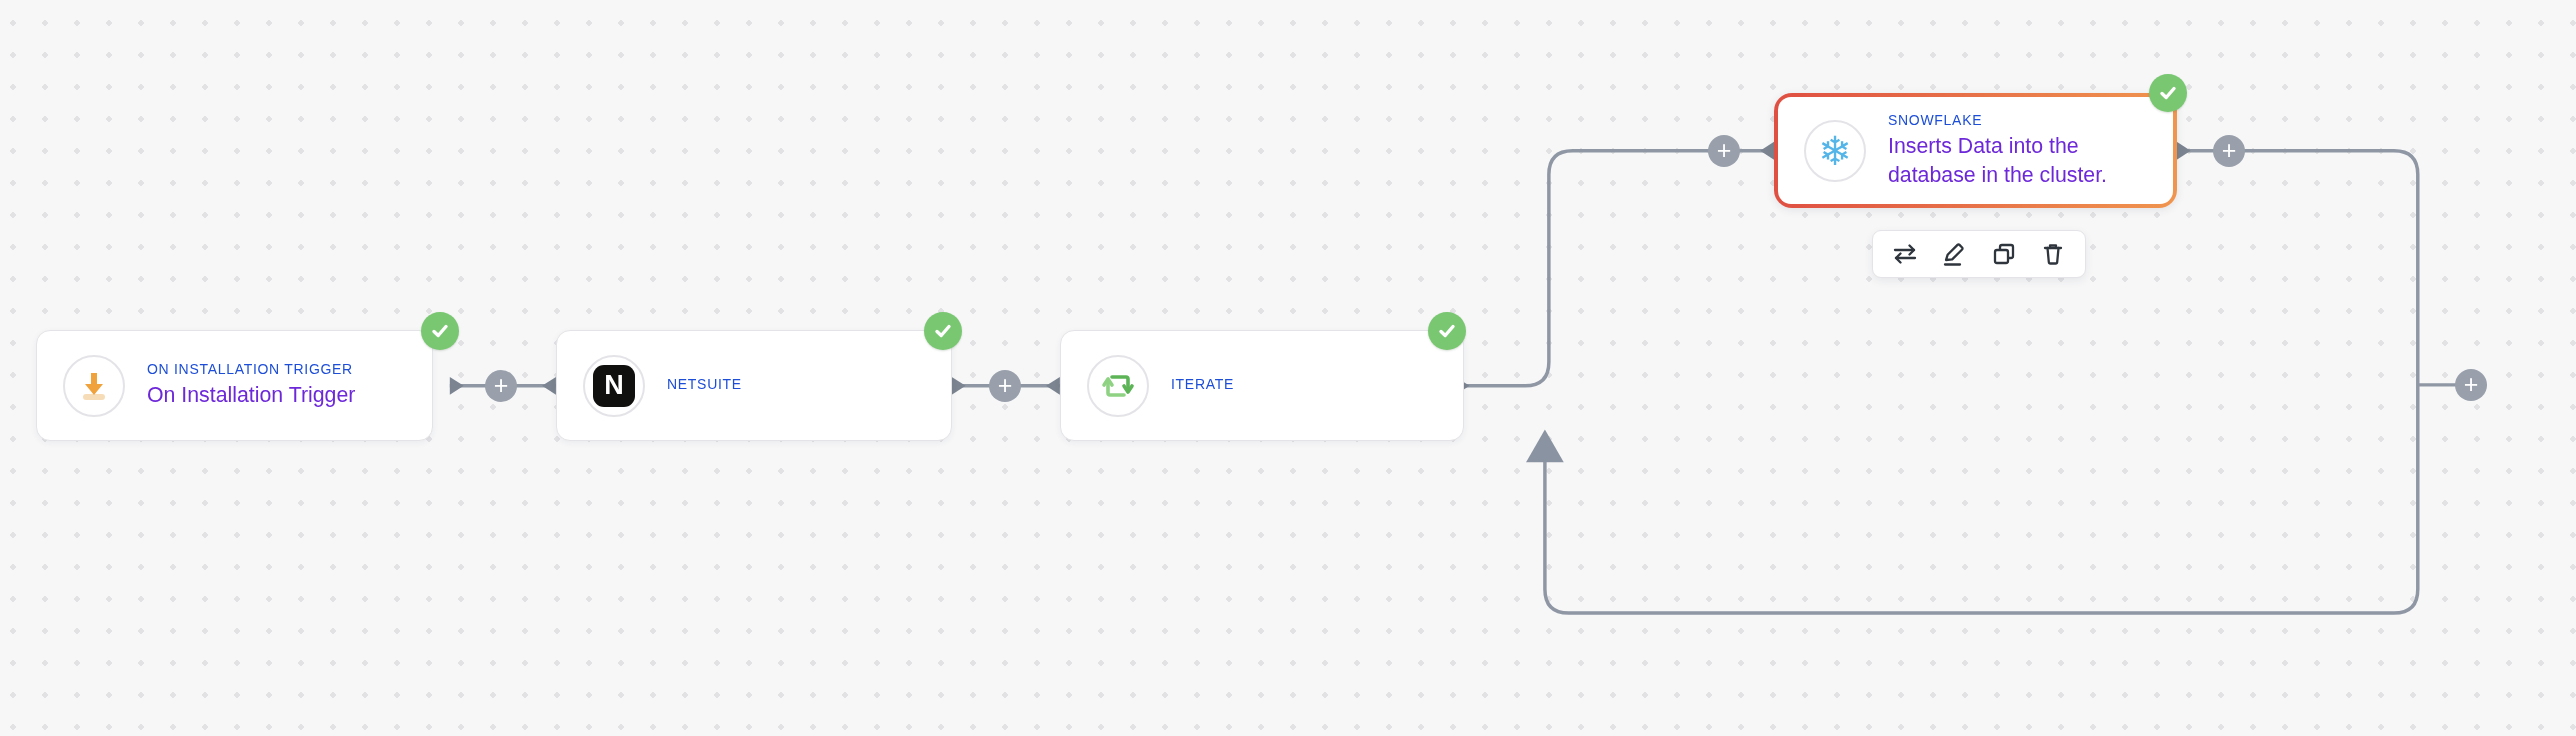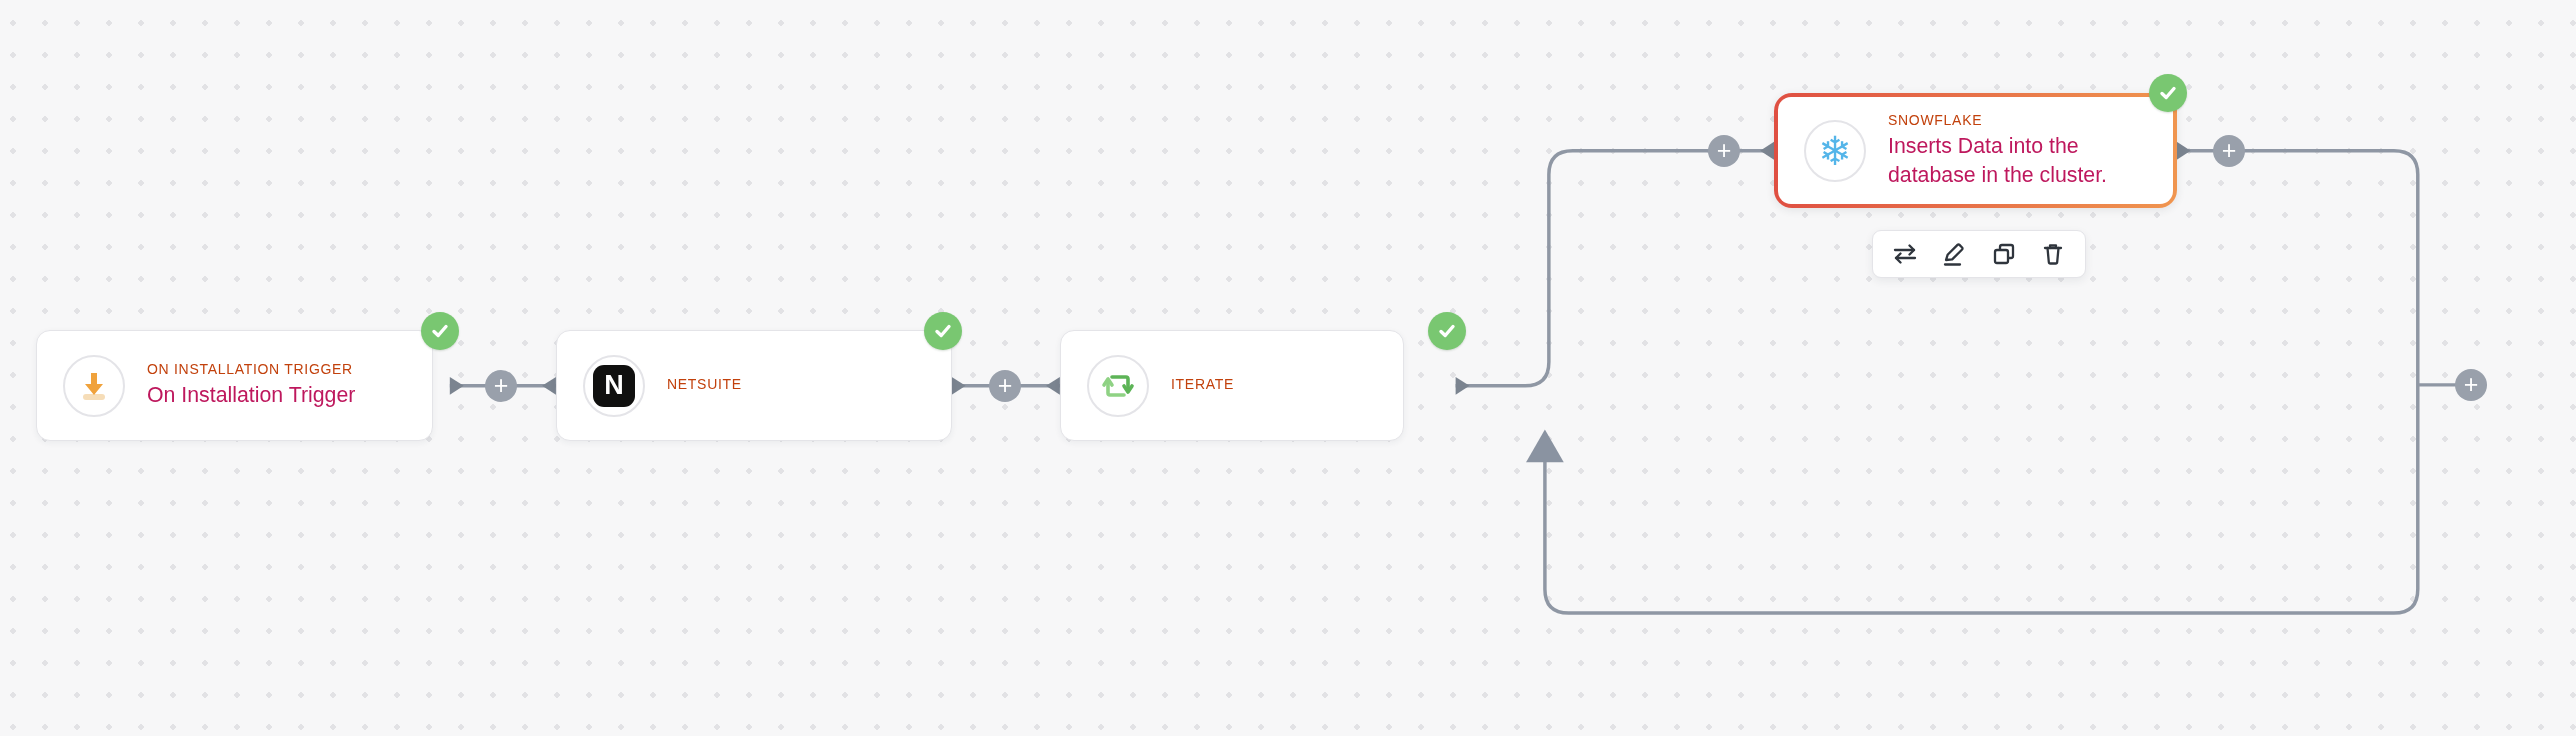--- a/index.html
+++ b/index.html
@@ -25,24 +25,24 @@
     background:#ffffff;border-radius:13px;width:100%;height:100%;
     display:flex;align-items:center;box-sizing:border-box;
   }
   .icon-circle{
     width:62px;height:62px;border-radius:50%;background:#fff;border:2px solid #e4e4e8;
     display:flex;align-items:center;justify-content:center;flex:0 0 auto;
     margin-left:26px;margin-right:22px;box-sizing:border-box;
   }
   .node-text{display:flex;flex-direction:column;justify-content:center;width:260px;}
   .node-label{
-    font-size:14px;font-weight:500;letter-spacing:.05em;color:#c2410c;
+    font-size:14px;font-weight:500;letter-spacing:.05em;color:#1d4ed8;
     text-transform:uppercase;margin-bottom:4px;
   }
-  .node-title{font-size:21.3px;color:#be185d;line-height:1.34;}
+  .node-title{font-size:21.3px;color:#6d28d9;line-height:1.34;}
   .badge{
     position:absolute;width:38px;height:38px;border-radius:50%;background:#79c771;
     display:flex;align-items:center;justify-content:center;z-index:4;
     box-shadow:0 1px 2px rgba(40,80,40,.18);
   }
   .plus-btn{
     position:absolute;width:32px;height:32px;border-radius:50%;background:#99a0ab;
     color:#ffffff;display:flex;align-items:center;justify-content:center;
     font-size:25px;font-weight:400;line-height:1;z-index:3;cursor:pointer;
     user-select:none;padding-bottom:2px;box-sizing:border-box;
@@ -113,21 +113,21 @@
     <div class="node-text">
       <div class="node-label">NETSUITE</div>
     </div>
   </div>
   <div class="badge" style="left:924px;top:312px;">
     <svg width="20" height="20" viewBox="0 0 20 20">
       <path d="M4 10.5 L8.2 14.5 L16 5.5" stroke="#fff" stroke-width="3.4" fill="none" stroke-linecap="round" stroke-linejoin="round"></path>
     </svg>
   </div>
 
-  <div class="node" style="left:1060px;top:330px;width:344px;height:111px;">
+  <div class="node" style="left:1060px;top:330px;width:404px;height:111px;">
     <div class="icon-circle">
       <svg width="36" height="36" viewBox="0 0 36 36">
         <g stroke="#6fc25f" stroke-width="3.6" fill="none" stroke-linecap="round" stroke-linejoin="round">
           <path d="M12 9 H26 a2 2 0 0 1 2 2 V22" stroke="#5db457"></path>
           <path d="M24 27 H10 a2 2 0 0 1 -2 -2 V14" stroke="#8fd284"></path>
           <path d="M24 18 L28 24 L32 18" stroke="#5db457"></path>
           <path d="M12 17 L8 11 L4 17" stroke="#8fd284"></path>
         </g>
       </svg>
     </div>

